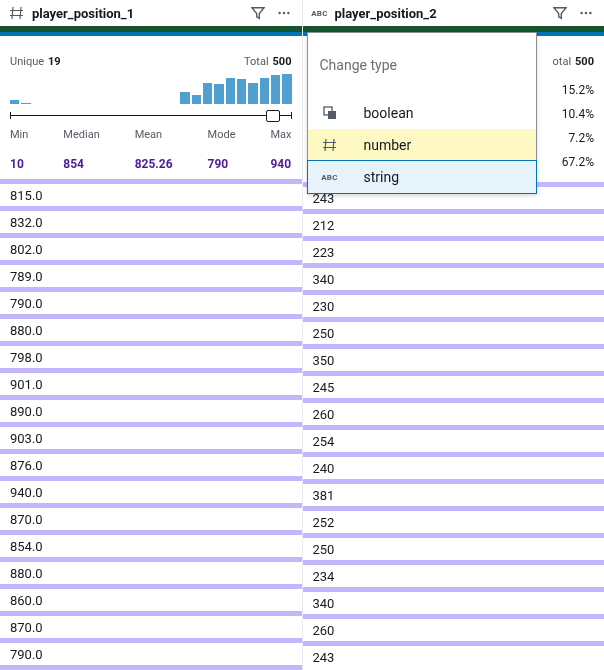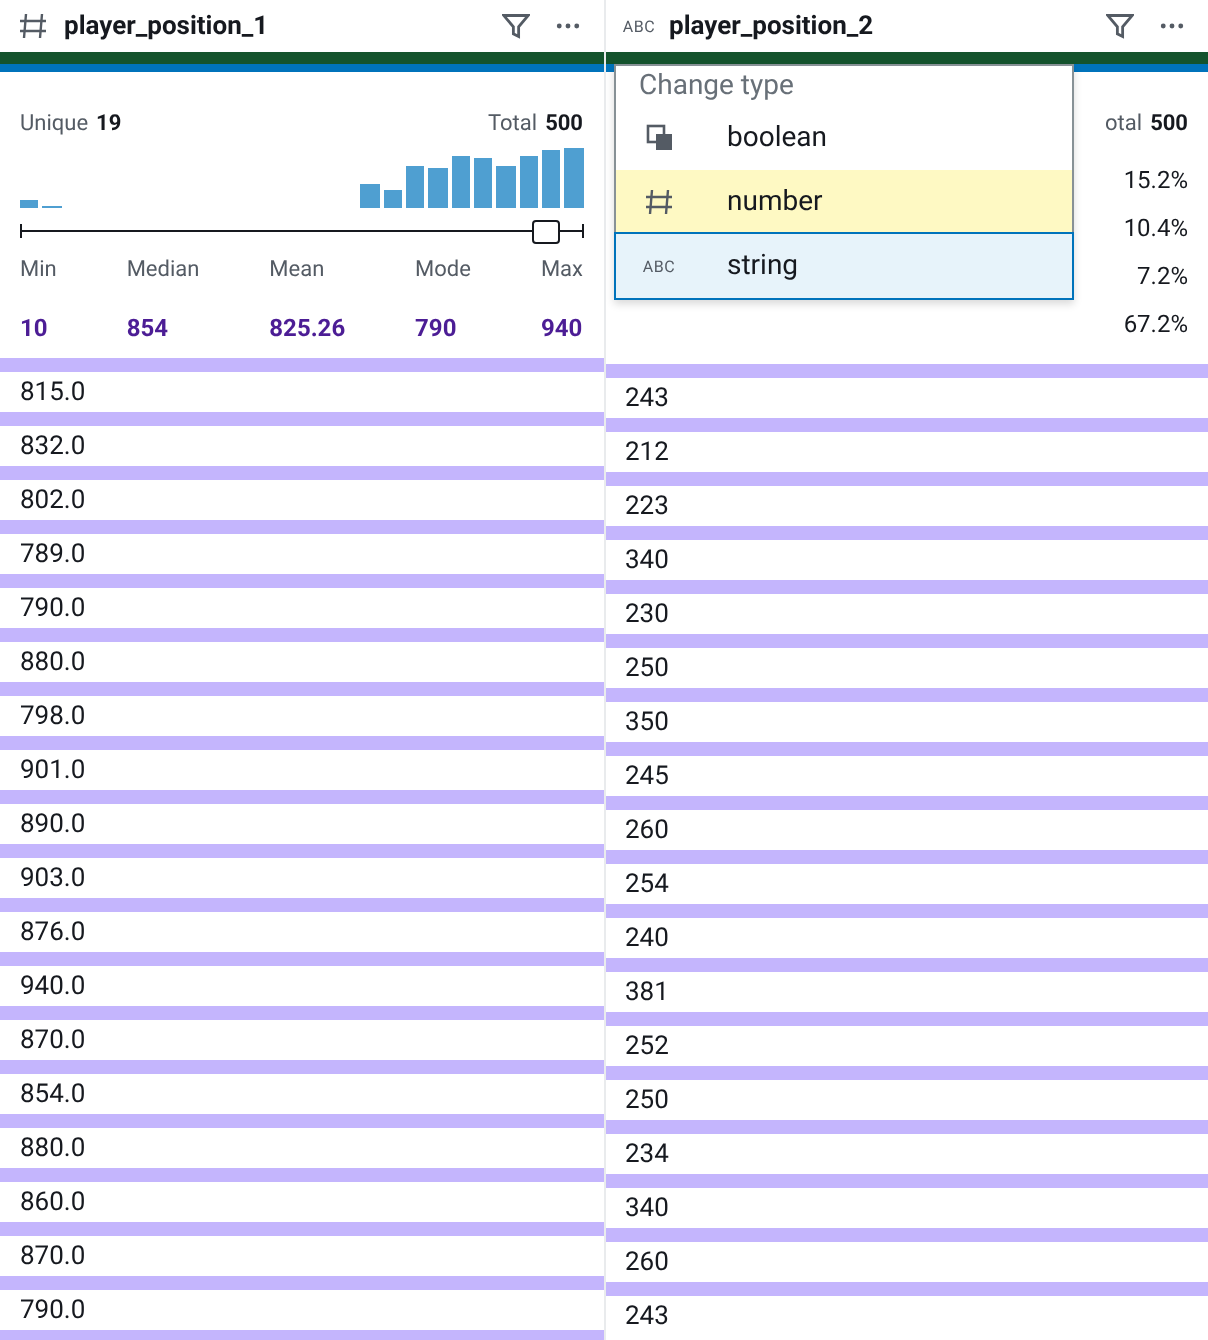--- a/index.html
+++ b/index.html
@@ -64,45 +64,45 @@
 }
 .summary .cell { font-size: 11px; color: #545b64; }
 .summary .cell .val { font-size: 12px; color: #4c1d95; font-weight: 700; margin-top: 16px; }
 .pct-block { padding: 8px 10px 8px; }
 .pct-row { display: flex; justify-content: flex-end; font-size: 12px; color: #16191f; padding: 5px 0; }
 .data-rows { }
 .data-row {
   height: 27px;
   display: flex; align-items: center;
   padding: 0 10px;
-  border-top: 7px solid #c4b5fd;
+  border-top: 5px solid #c4b5fd;
   font-size: 13px;
   text-align: right;
 }
 
 .dropdown {
   position: absolute;
   top: 32px; left: 4px;
   width: 230px;
   background: #fff;
   border: 1px solid #879196;
   box-shadow: 0 2px 4px rgba(0,0,0,0.15);
   z-index: 10;
 }
-.dd-title { padding: 2px 12px; color: #687078; font-size: 14px; }
+.dd-title { padding: 24px 12px; color: #687078; font-size: 14px; }
 .dd-item {
   display: flex; align-items: center; gap: 24px;
   padding: 8px 12px;
   cursor: pointer;
   font-size: 14px;
 }
 .dd-item.hover { background: #fef9c3; }
 .dd-item.selected { background: #e7f3fa; border: 1px solid #0073bb; margin: -1px; }
 .dd-icon { width: 20px; display: inline-flex; justify-content: center; color: #545b64; font-size: 11px; font-weight: 700; }
-.abc-icon { font-size: 8px; letter-spacing: 0.3px; font-weight: 400; }
+.abc-icon { font-size: 8px; letter-spacing: 0.3px; font-weight: 700; }
 .hash-icon svg, .filter-svg, .dots-svg { display: block; }
 </style>
 </head>
 <body>
 
 <div class="columns">
 
   <div class="col">
     <div class="col-header">
       <span class="type-icon">

